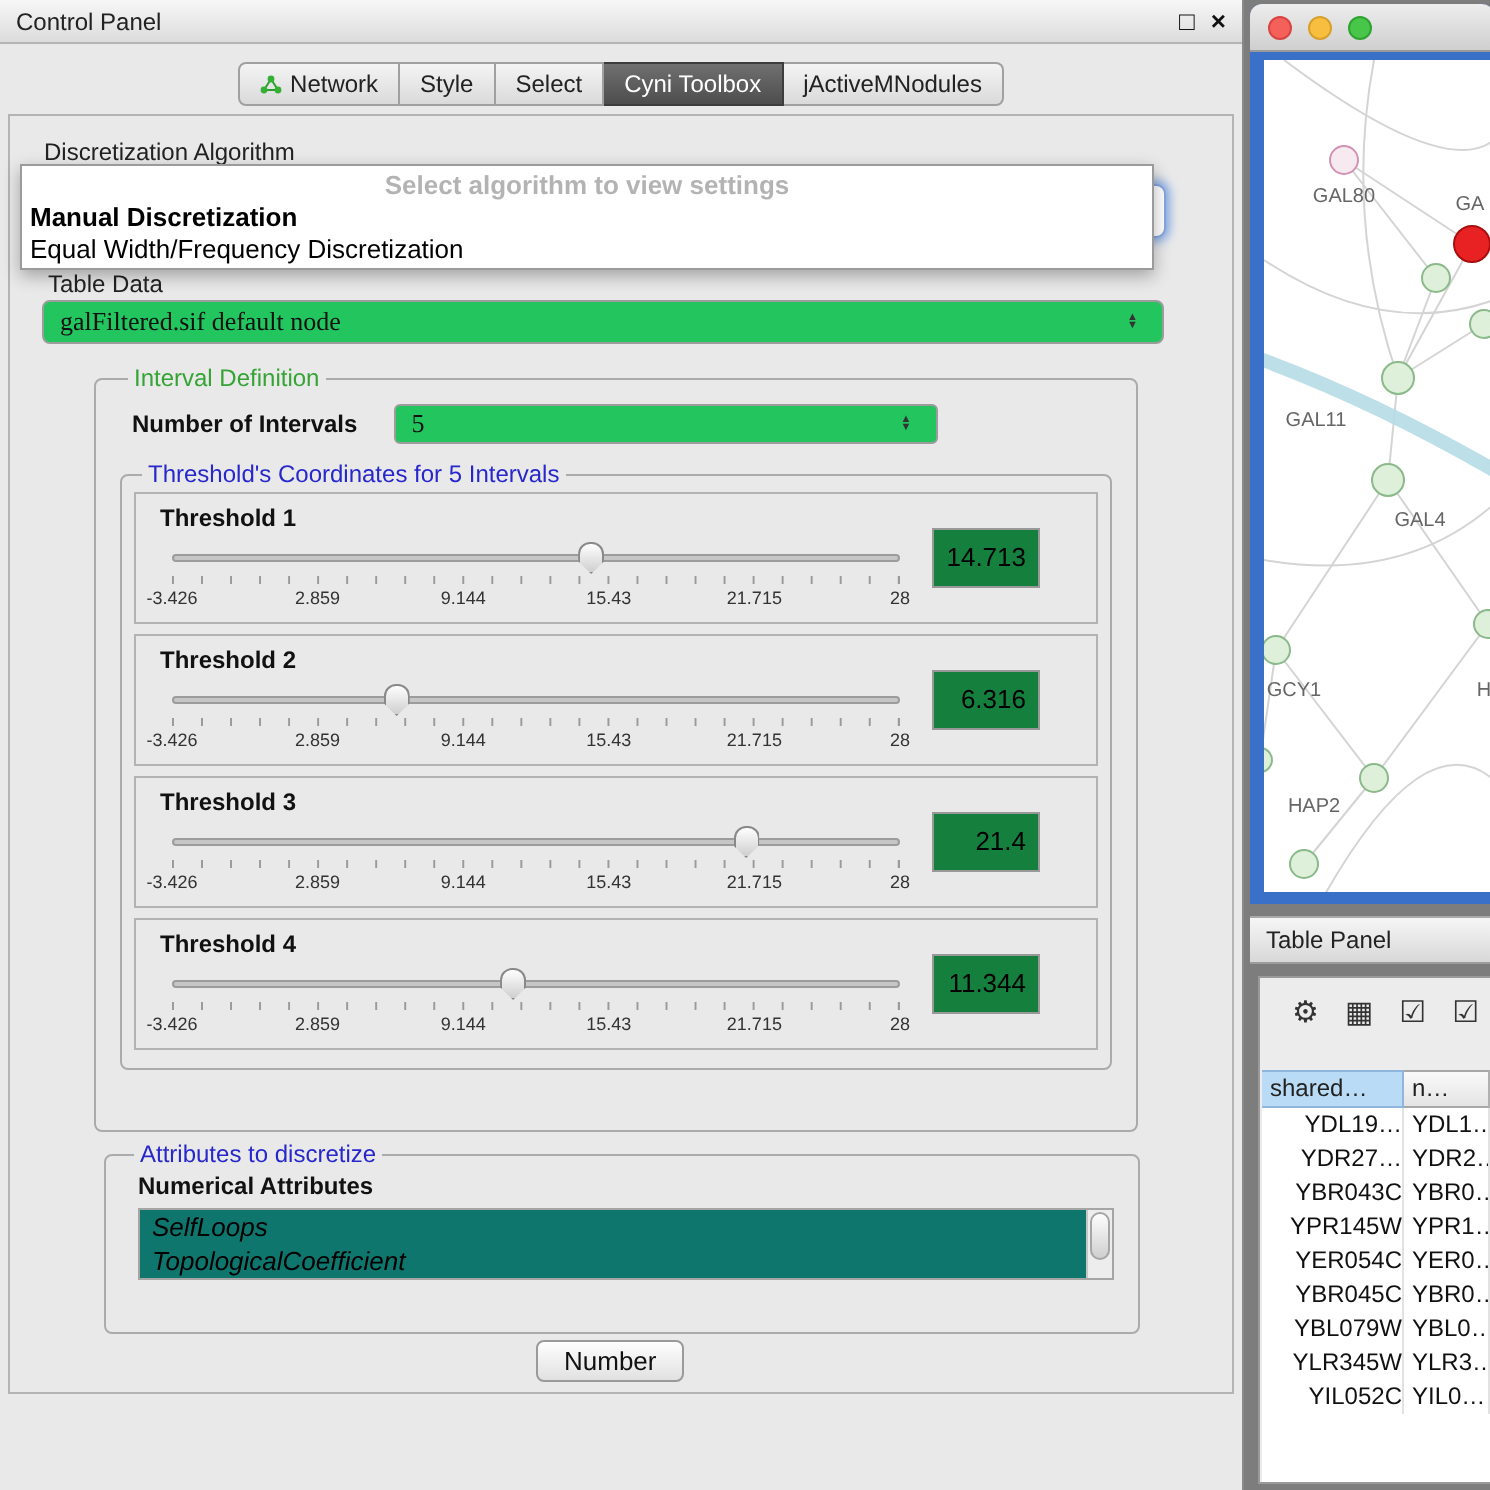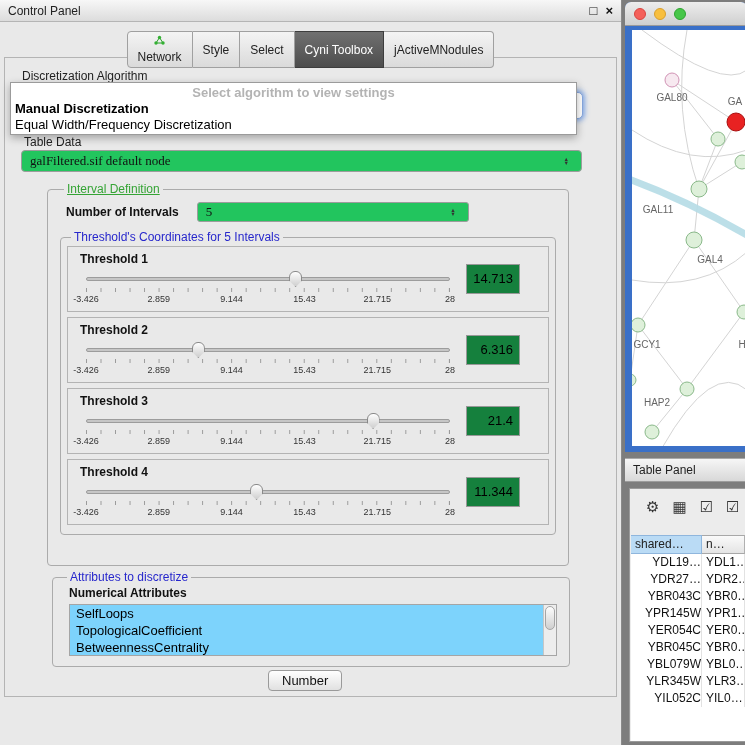--- a/index.html
+++ b/index.html
@@ -12,21 +12,21 @@
   .cp-titlebar { height:22px; background:linear-gradient(#f7f7f7,#dcdcdc); border-bottom:1px solid #b5b5b5; display:flex; align-items:center; padding:0 8px; }
   .cp-title { font-size:12px; color:#222; }
   .win-btns { margin-left:auto; display:flex; gap:8px; align-items:center; }
   .win-btn { font-size:13px; color:#111; font-weight:bold; cursor:default; line-height:12px; }
 
   .tabstrip { position:absolute; left:0; right:0; display:flex; justify-content:center; z-index:5; }
   .tabstrip.top { top:31px; }
   .tabstrip.bottom { bottom:19px; }
   .tab { border:1px solid #a0a0a0; border-left:none; padding:3px 10px; font-size:12px; color:#222;
          background:linear-gradient(#f4f4f4,#dadada); display:flex; align-items:center; gap:4px; white-space:nowrap; }
-  .tab:first-child { border-left:1px solid #a0a0a0; border-radius:4px 0 0 4px;flex-direction:column; }
+  .tab:first-child { border-left:1px solid #a0a0a0; border-radius:4px 0 0 4px; }
   .tab:last-child { border-radius:0 4px 4px 0; }
   .tab.selected { background:linear-gradient(#707070,#4d4d4d); color:#fff; border-color:#3d3d3d; }
   .net-ico { display:inline-flex; }
 
   .cp-content { position:absolute; left:4px; right:4px; top:57px; bottom:48px; border:1px solid #b4b4b4; background:#e9e9e9; }
 
   .algo-title { position:absolute; left:17px; top:11px; font-size:12px; color:#222; }
 
   .focus-combo { position:absolute; left:16px; top:34px; width:562px; height:27px; background:#fff;
                  border:1px solid #86a7df; border-radius:5px; box-shadow:0 0 5px 2px rgba(100,150,230,.75); z-index:1; }
@@ -39,21 +39,21 @@
 
   .td-label { position:absolute; left:19px; top:77px; font-size:12px; color:#222; }
   .combo { background:#22c55e; border:1px solid #9c9c9c; border-radius:4px; display:flex; align-items:center;
            font-size:13px; padding:0 9px 0 8px; color:#111;font-family:Liberation Serif, serif; }
   .combo .val { flex:1; white-space:nowrap; overflow:hidden; }
   .combo .arrows { display:flex; flex-direction:column; align-items:center; line-height:4.5px; font-size:5.5px; color:#333; padding:0 3px; }
   .td-combo { position:absolute; left:16px; top:92px; width:561px; height:22px; }
 
   fieldset.group { border:1px solid #ababab; border-radius:4px; background:#e9e9e9; }
   fieldset.group > legend { font-size:12px; padding:0 3px; margin-left:4px; }
-  .legend-green { color:#35a435;text-decoration:underline; }
+  .legend-green { color:#35a435; }
   .legend-blue { color:#2727cc; }
 
   .interval-fs { position:absolute; left:42px; top:124px; width:522px; height:384px; padding:2px 12px 8px; }
   .ni-row { display:flex; align-items:center; margin:4px 0 0 6px; }
   .ni-label { font-weight:bold; font-size:12px; color:#111; }
   .ni-combo { margin-left:18px; width:272px; height:20px; border-radius:3px; }
 
   .thresh-fs { margin-top:8px; padding:2px 6px 4px; }
 
   .thresh-panel { border:1px solid #b3b3b3; background:#e9e9e9; height:66px; margin-bottom:5px; padding:5px 0 0; }
@@ -67,21 +67,21 @@
             clip-path:polygon(0 0,100% 0,100% 60%,50% 100%,0 60%); }
   .ticks { height:4px; margin-top:1px; background-image:linear-gradient(to right,#9a9a9a 1px,transparent 1px);
            background-size:4% 100%; border-right:1px solid #9a9a9a; }
   .scale { position:relative; height:11px; margin-top:2px; font-size:9px; color:#333; }
   .scale span { position:absolute; transform:translateX(-50%); white-space:nowrap; }
   .valbox { width:54px; height:30px; background:#15803d; border:1px solid #989898; font-size:13px;
             line-height:28px; text-align:right; padding-right:6px; margin-top:-6px; flex:none; }
 
   .attrs-fs { position:absolute; left:47px; top:512px; width:518px; height:97px; padding:0 10px 6px; }
   .attrs-subtitle { font-weight:bold; font-size:12px; margin:2px 0 4px 6px; color:#111; }
-  .listbox { position:relative; height:52px; margin:0 2px 0 6px; border:1px solid #a5a5a5; background:#7dd3fc; overflow:hidden; }
+  .listbox { position:relative; height:36px; margin:0 2px 0 6px; border:1px solid #a5a5a5; background:#0f766e; overflow:hidden;font-style:italic; }
   .list-item { font-size:13px; padding-left:6px; line-height:17px; color:#000; white-space:nowrap; }
   .listscroll { position:absolute; right:0; top:0; bottom:0; width:13px; background:#ededed; border-left:1px solid #c6c6c6; }
   .listscroll .sb-thumb { position:absolute; top:1px; left:1px; right:1px; height:24px;
             background:linear-gradient(#fdfdfd,#cfcfcf); border:1px solid #a5a5a5; border-radius:6px; }
 
   .apply-btn { position:absolute; left:263px; top:612px; font-size:13px; padding:2px 13px;
                background:linear-gradient(#fefefe,#e1e1e1); border:1px solid #9a9a9a; border-radius:4px; color:#111;
                font-family:inherit; }
 
   

